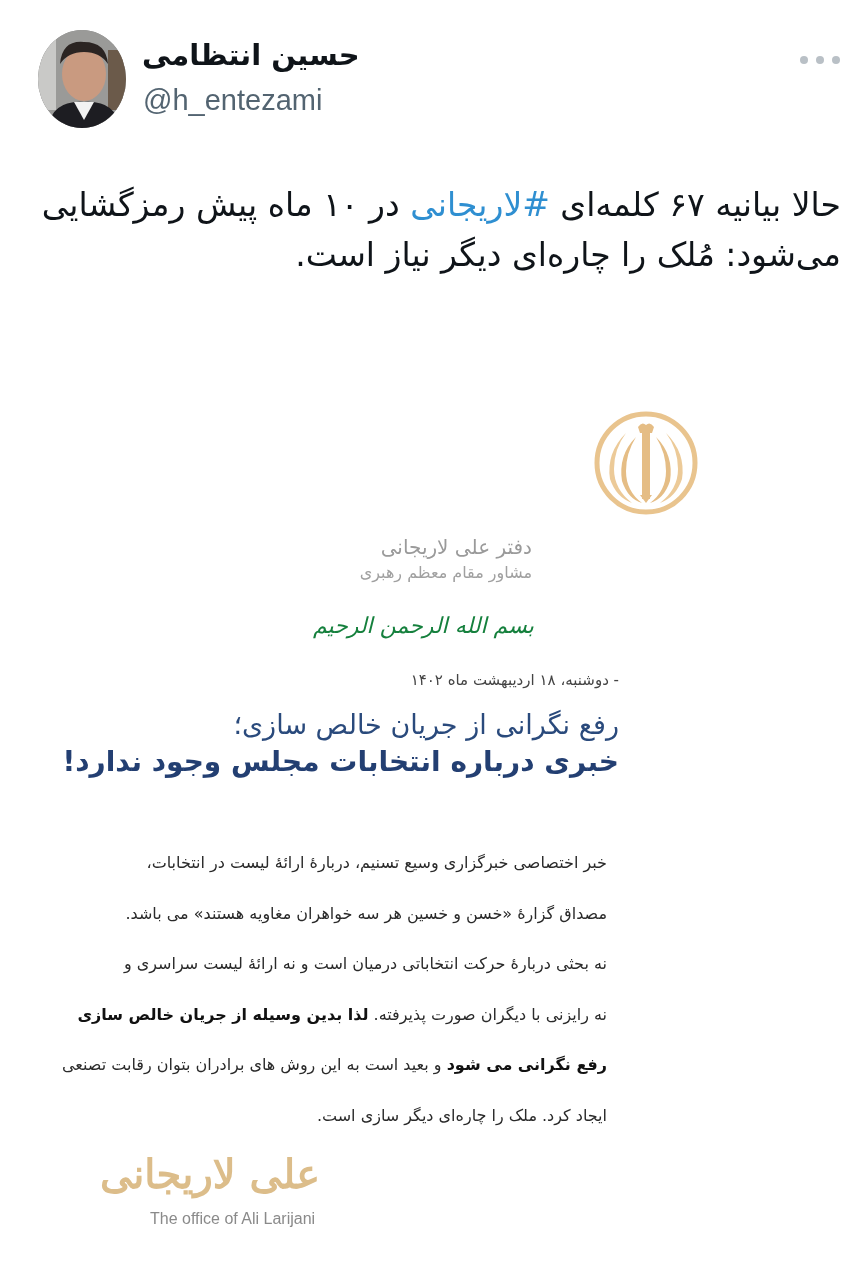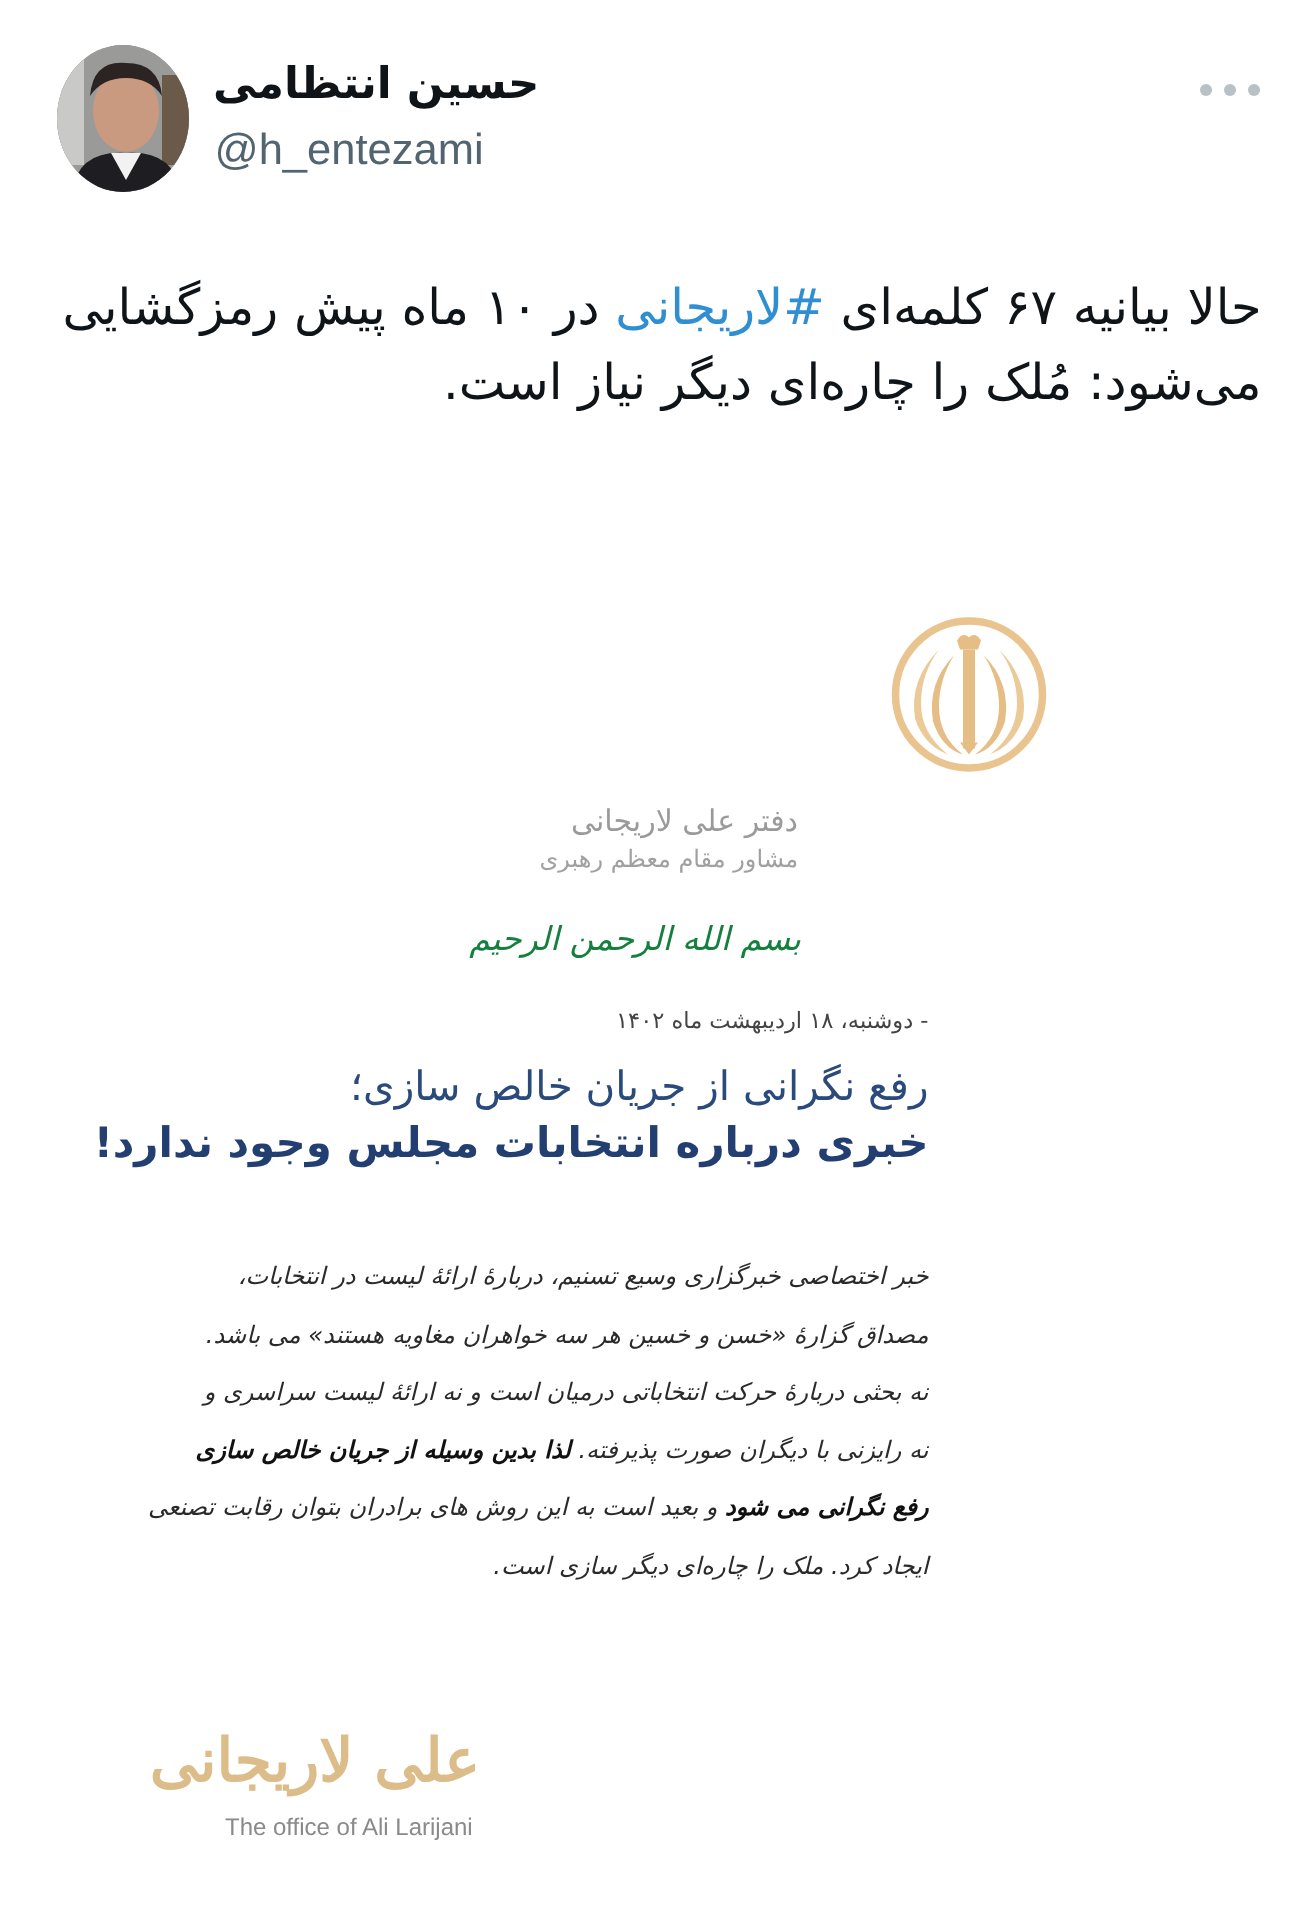--- a/index.html
+++ b/index.html
@@ -159,21 +159,21 @@
     position: absolute;
     right: 120px;
     top: 437px;
     width: 560px;
     direction: rtl;
     text-align: right;
     font-size: 16px;
     line-height: 38.5px;
     color: #2a2a2a;
   }
-  .doc-body p { margin: 0; white-space: nowrap; font-style: italic; }
+  .doc-body p { margin: 12px; white-space: nowrap; }
   .doc-body b { font-weight: bold; color: #111111; }
 
   .signature-logo {
     position: absolute;
     left: 150px;
     top: 755px;
     width: 170px;
     direction: rtl;
     font-family: "DejaVu Serif", serif;
     font-size: 40px;

